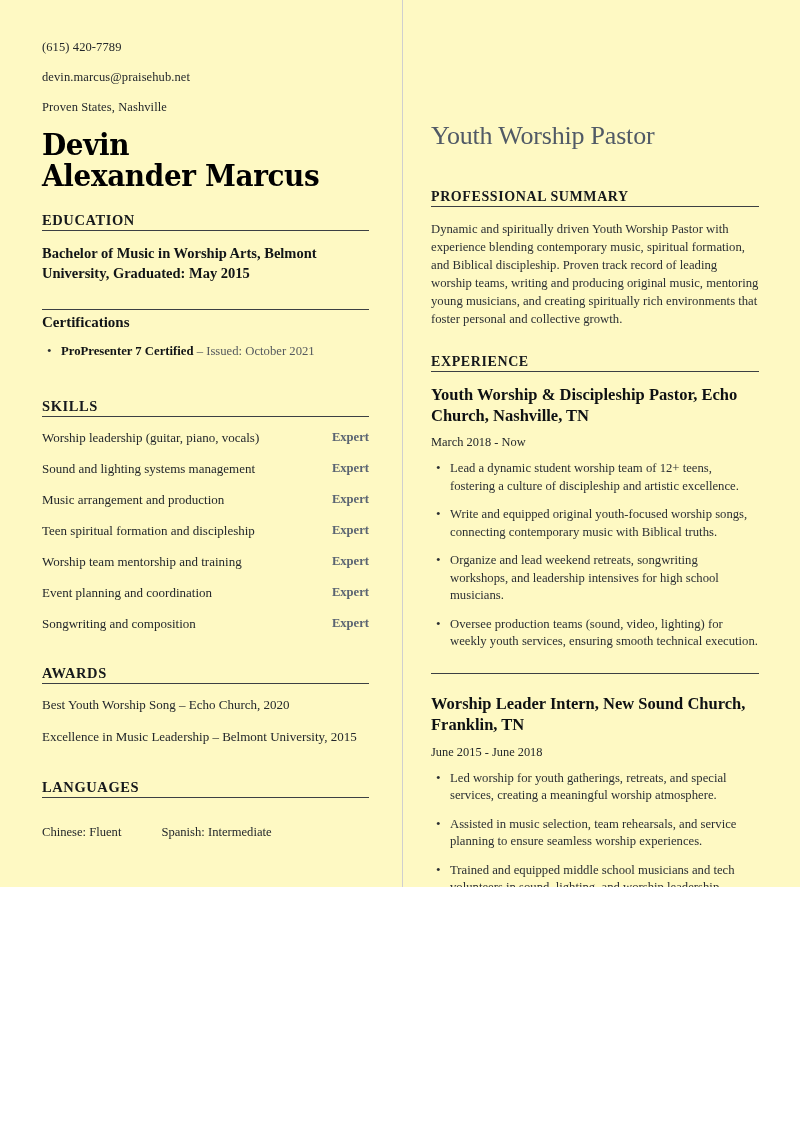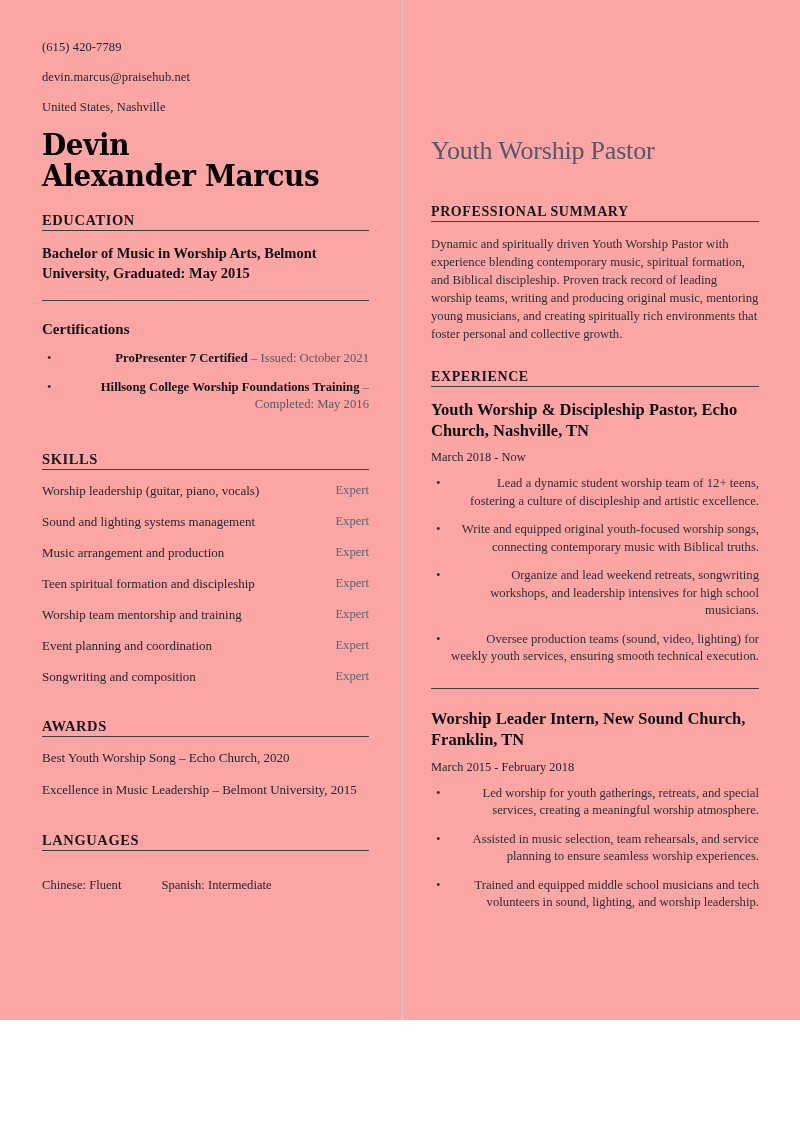--- a/index.html
+++ b/index.html
@@ -3,22 +3,22 @@
 <meta charset="utf-8">
 <style>
   html, body {
     margin: 0;
     padding: 0;
     background: #ffffff;
   }
   .page {
     position: relative;
     width: 800px;
-    height: 1020px;
-    background: #fca5a5;
+    height: 887px;
+    background: #fef9c3;
     font-family: "Liberation Serif", "DejaVu Serif", serif;
     color: #1a1a1a;
     overflow: hidden;
     box-sizing: border-box;
   }
   .divider {
     position: absolute;
     left: 402px;
     top: 0;
     width: 1px;
@@ -27,21 +27,21 @@
   }
   .col-left {
     position: absolute;
     left: 42px;
     top: 40px;
     width: 327px;
   }
   .col-right {
     position: absolute;
     left: 431px;
-    top: 137px;
+    top: 122px;
     width: 328px;
   }
 
   
   .contact-line {
     font-size: 12.5px;
     color: #23272b;
     margin-bottom: 15px;
     letter-spacing: 0.1px;
   }
@@ -80,22 +80,22 @@
 
   .sub-heading {
     font-size: 15px;
     font-weight: 700;
     color: #111417;
     margin-bottom: 12px;
   }
 
   .rule-top {
     border-top: 1.6px solid #3c4043;
-    margin-top: 17px;
-    padding-top: 20px;
+    margin-top: 26px;
+    padding-top: 4px;
   }
 
   .edu-item {
     font-size: 14.5px;
     font-weight: 700;
     line-height: 1.36;
     color: #111417;
   }
 
   
@@ -104,21 +104,20 @@
     margin: 0;
     padding: 0;
   }
   ul.bullets > li {
     position: relative;
     padding-left: 19px;
     margin-bottom: 11px;
     font-size: 12.7px;
     line-height: 1.38;
     color: #2b2f33;
-    text-align: right;
   }
   ul.bullets > li:before {
     content: "\2022";
     position: absolute;
     left: 5px;
     top: -1px;
     font-size: 13px;
     color: #2b2f33;
   }
   .cert-strong {
@@ -135,21 +134,21 @@
     justify-content: space-between;
     align-items: flex-start;
     font-size: 13px;
     color: #23272b;
     margin-bottom: 15px;
   }
   .skill-name { flex: 1 1 auto; padding-right: 10px; }
   .skill-level {
     flex: 0 0 auto;
     color: #5a6472;
-    font-weight: 400;
+    font-weight: 700;
     font-size: 12.6px;
   }
 
   
   .award-row {
     font-size: 13px;
     color: #23272b;
     margin-bottom: 15px;
     line-height: 1.3;
   }
@@ -202,41 +201,38 @@
 
 <div class="page">
 
   <div class="divider"></div>
 
   <div class="col-left">
 
     <div>
       <div class="contact-line">(615) 420-7789</div>
       <div class="contact-line">devin.marcus@praisehub.net</div>
-      <div class="contact-line">United States, Nashville</div>
+      <div class="contact-line">Proven States, Nashville</div>
     </div>
 
     <div class="name-block">
       <div class="name-line">Devin</div>
       <div class="name-line">Alexander Marcus</div>
     </div>
 
     <div>
       <div class="section-heading">EDUCATION</div>
       <div class="edu-item">Bachelor of Music in Worship Arts, Belmont University, Graduated: May 2015</div>
     </div>
 
     <div class="rule-top">
       <div class="sub-heading">Certifications</div>
       <ul class="bullets">
         <li>
           <span class="cert-strong">ProPresenter 7 Certified</span><span class="cert-rest"> – Issued: October 2021</span>
-        </li>
-        <li>
-          <span class="cert-strong">Hillsong College Worship Foundations Training</span><span class="cert-rest"> – Completed: May 2016</span>
         </li>
       </ul>
     </div>
 
     <div class="sec-gap"></div>
 
     <div>
       <div class="section-heading">SKILLS</div>
       <div class="skill-row">
         <span class="skill-name">Worship leadership (guitar, piano, vocals)</span>
@@ -310,21 +306,21 @@
           <li>Write and equipped original youth-focused worship songs, connecting contemporary music with Biblical truths.</li>
           <li>Organize and lead weekend retreats, songwriting workshops, and leadership intensives for high school musicians.</li>
           <li>Oversee production teams (sound, video, lighting) for weekly youth services, ensuring smooth technical execution.</li>
         </ul>
       </div>
 
       <div class="exp-sep"></div>
 
       <div class="exp-block">
         <div class="exp-title">Worship Leader Intern, New Sound Church, Franklin, TN</div>
-        <div class="exp-date">March 2015 - February 2018</div>
+        <div class="exp-date">June 2015 - June 2018</div>
         <ul class="bullets">
           <li>Led worship for youth gatherings, retreats, and special services, creating a meaningful worship atmosphere.</li>
           <li>Assisted in music selection, team rehearsals, and service planning to ensure seamless worship experiences.</li>
           <li>Trained and equipped middle school musicians and tech volunteers in sound, lighting, and worship leadership.</li>
         </ul>
       </div>
 
     </div>
 
   </div>

